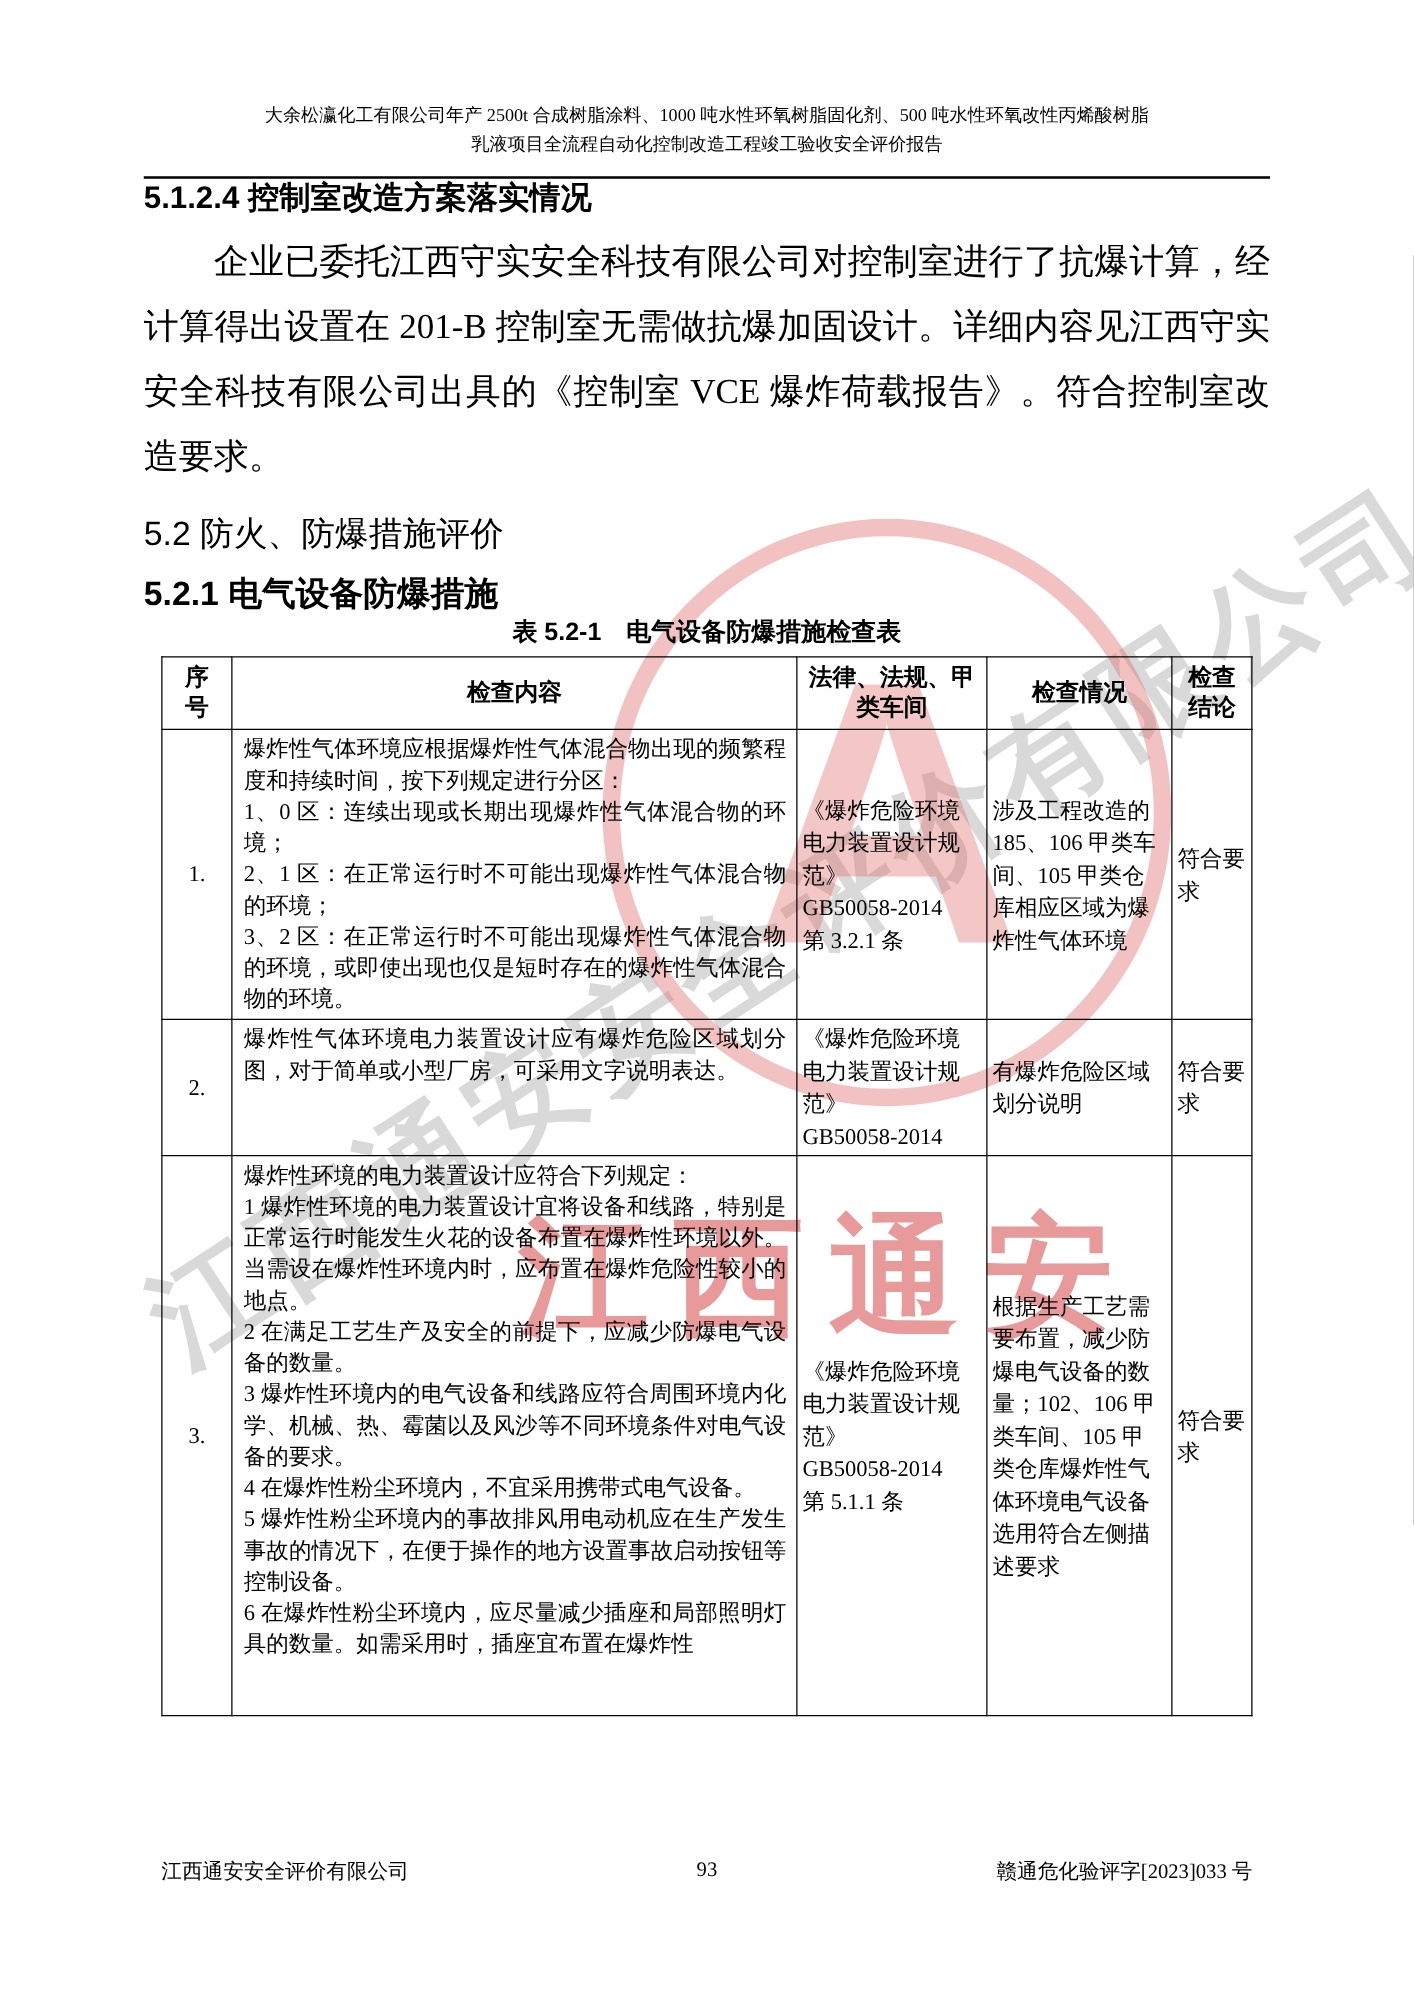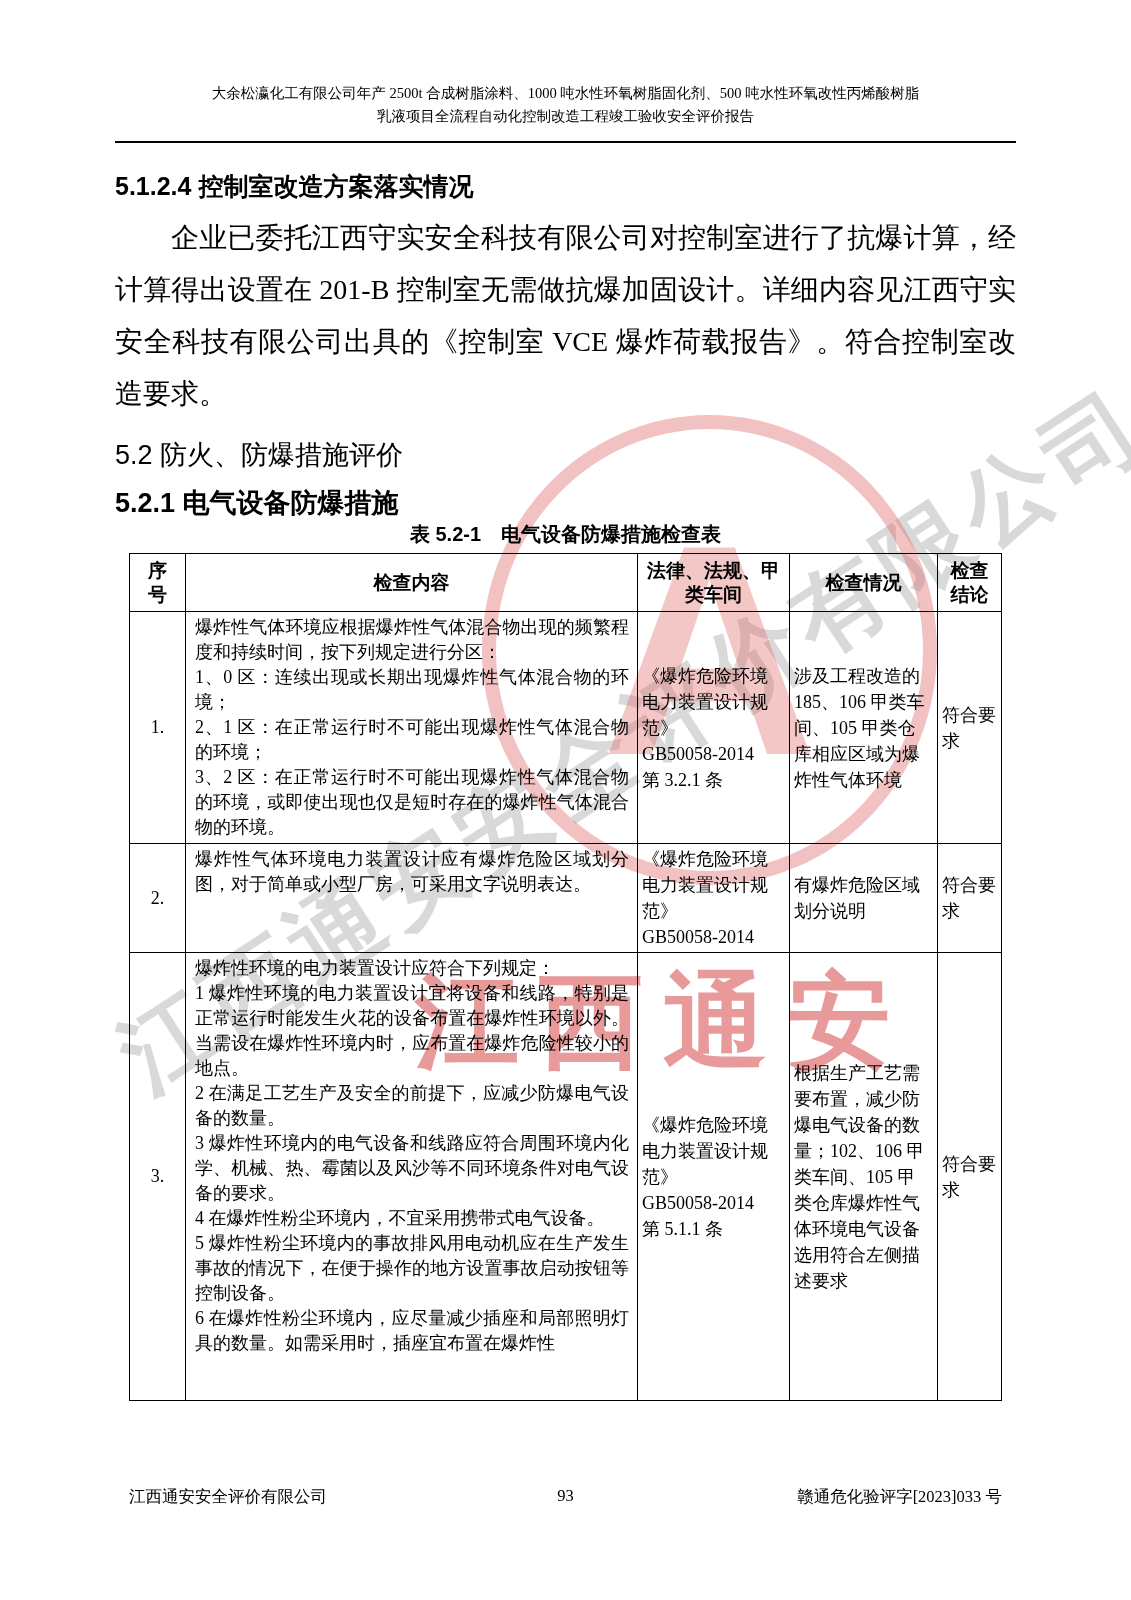--- a/index.html
+++ b/index.html
@@ -44,21 +44,20 @@
   }
   
   .content { position:relative; z-index:2; padding:82px 115px 0 115px; }
   .doc-header {
     text-align:center;
     font-size:14.5px; line-height:23px;
     padding:0 10px;
   }
   .header-rule { border-bottom:2px solid #000; margin-top:13px; }
   .h-level3 {
-    margin-top:28px;
     font-family:"Liberation Sans",sans-serif;
     font-weight:bold; font-size:25px; line-height:31px;
   }
   .h-level1 {
     margin-top:18px;
     font-family:"Liberation Sans",sans-serif;
     font-weight:normal; font-size:27px; line-height:34px;
   }
   .h-level2 {
     margin-top:16px;

